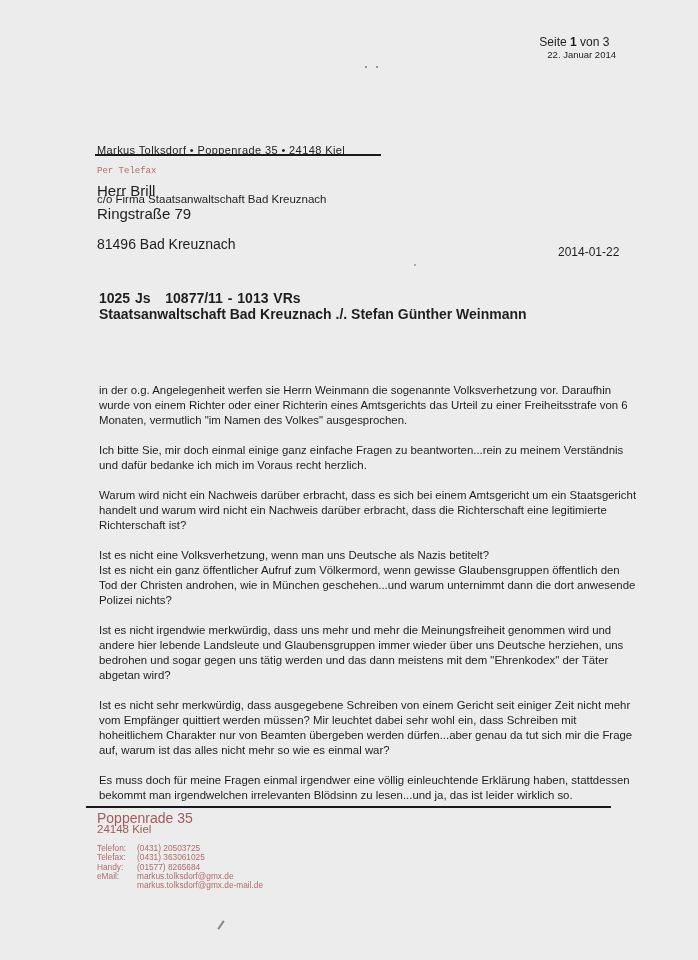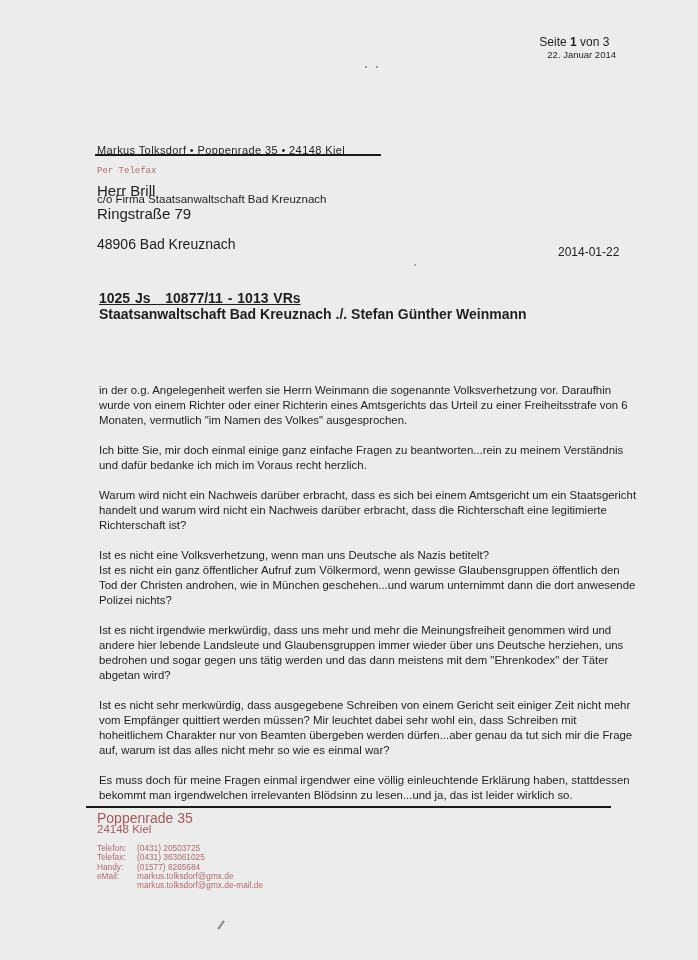--- a/index.html
+++ b/index.html
@@ -20,21 +20,21 @@
     .sender-line { left: 97px; top: 144px; font-size: 11px; letter-spacing: 0.4px; color: #222; }
     .sender-rule { left: 95px; top: 154px; width: 286px; height: 2px; background: #1a1a1a; }
 
     .per-telefax { left: 97px; top: 166px; font-family: "Liberation Mono", monospace; font-size: 9px; color: #b46c6c; }
     .recipient-name { left: 97px; top: 176px; font-size: 15px; margin-top: 6px; }
     .recipient-co { left: 97px; top: 193px; font-size: 11.5px; }
     .recipient-street { left: 97px; top: 205px; font-size: 15px; }
     .recipient-city { left: 97px; top: 236px; font-size: 14px; }
     .letter-date { left: 558px; top: 245px; font-size: 12px; }
 
-    .ref-line1 { left: 99px; top: 290px; font-size: 14px; font-weight: bold; word-spacing: 1px; white-space: pre; text-decoration: underline; }
+    .ref-line1 { left: 99px; top: 290px; font-size: 14px; font-weight: bold; word-spacing: 1px; white-space: pre; }
     .ref-line2 { left: 99px; top: 306px; font-size: 14px; font-weight: bold; }
 
     .body-text { left: 99px; top: 383px; width: 540px; font-size: 11.4px; line-height: 15px; }
     .body-text p { margin: 0 0 15px 0; }
     .body-text .salutation { margin-bottom: 15px; }
 
     .footer-rule { left: 86px; top: 806px; width: 525px; height: 2px; background: #1a1a1a; }
     .footer-street { left: 97px; top: 810px; font-size: 14px; color: #a45a5a; }
     .footer-city { left: 97px; top: 823px; font-size: 11.5px; color: #a45a5a; }
     .contacts { left: 97px; top: 844px; font-size: 8.3px; line-height: 9.3px; color: #b06c6c; }
@@ -56,21 +56,21 @@
 <div class="abs speck" style="left:365px;top:66px;"></div>
 <div class="abs speck" style="left:376px;top:66px;"></div>
 
 <div class="abs sender-line">Markus Tolksdorf • Poppenrade 35 • 24148 Kiel</div>
 <div class="abs sender-rule"></div>
 
 <div class="abs per-telefax">Per Telefax</div>
 <div class="abs recipient-name">Herr Brill</div>
 <div class="abs recipient-co">c/o Firma Staatsanwaltschaft Bad Kreuznach</div>
 <div class="abs recipient-street">Ringstraße 79</div>
-<div class="abs recipient-city">48906 Bad Kreuznach</div>
+<div class="abs recipient-city">81496 Bad Kreuznach</div>
 
 <div class="abs speck" style="left:414px;top:264px;background:#aaa;"></div>
 
 <div class="abs letter-date">2014-01-22</div>
 
 <div class="abs ref-line1">1025 Js   10877/11 - 1013 VRs</div>
 <div class="abs ref-line2">Staatsanwaltschaft Bad Kreuznach ./. Stefan Günther Weinmann</div>
 
 <div class="abs body-text">
   <p>in der o.g. Angelegenheit werfen sie Herrn Weinmann die sogenannte Volksverhetzung vor. Daraufhin wurde von einem Richter oder einer Richterin eines Amtsgerichts das Urteil zu einer Freiheitsstrafe von 6 Monaten, vermutlich "im Namen des Volkes" ausgesprochen.</p>

